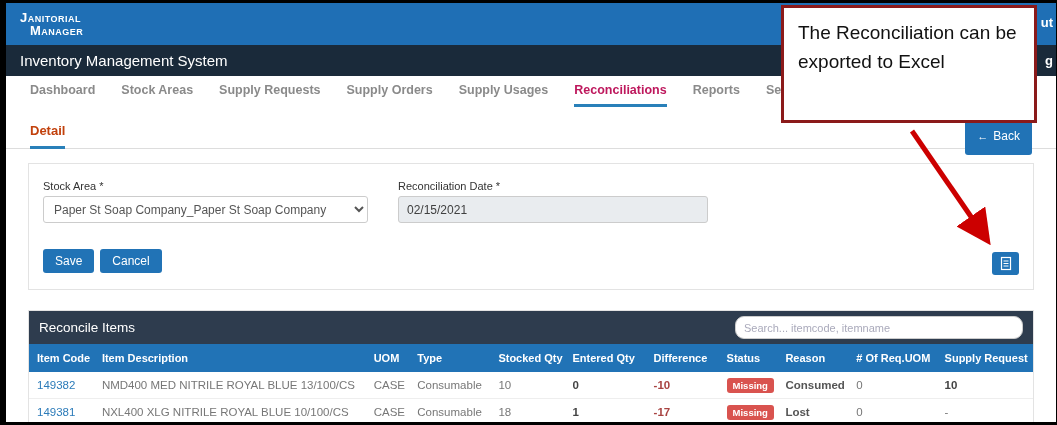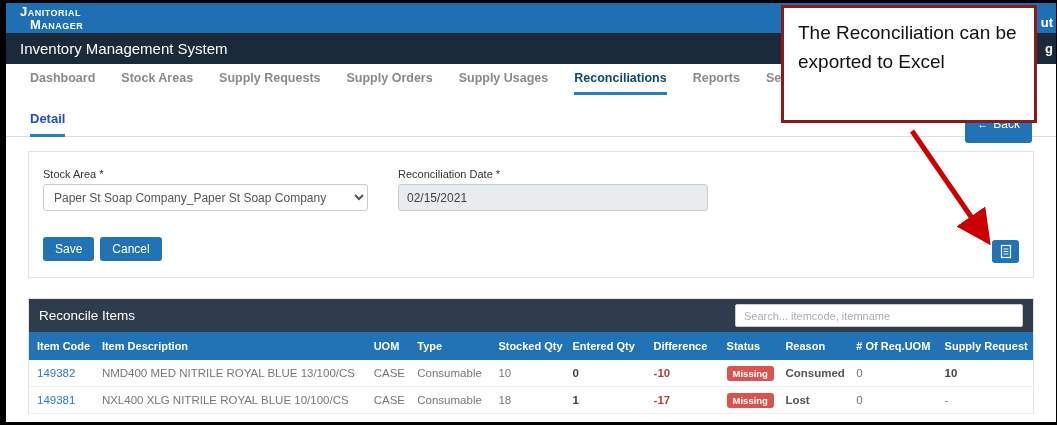--- a/index.html
+++ b/index.html
@@ -6,46 +6,46 @@
   body {
     width: 1057px; height: 425px; position: relative; overflow: hidden;
     background: #000; font-family: "Liberation Sans", sans-serif;
   }
   .frame {
     position: absolute; left: 6px; top: 3px; width: 1050px; height: 419px;
     background: #fff; overflow: hidden;
   }
   
   .topbar {
-    height: 30px; background: #1f6fb5; display: flex; align-items: center;
+    height: 42px; background: #1f6fb5; display: flex; align-items: center;
     padding-left: 14px; position: relative; color: #fff;
   }
   .brand { line-height: 1; color: #fff; cursor: pointer; }
   .brand .l1, .brand .l2 { font-variant: small-caps; font-weight: bold; font-size: 13px; letter-spacing: .5px; }
   .brand .l2 { padding-left: 10px; }
   .topbar-right {
     position: absolute; right: 3px; top: 12px; font-weight: bold; font-size: 13px; color: #fff; cursor: pointer;
   }
   
   .subbar {
     height: 31px; background: #1a2a3a; color: #fff; display: flex; align-items: center;
     padding-left: 14px; font-size: 15px; position: relative;
   }
   .subbar-right { position: absolute; right: 3px; top: 8px; font-weight: bold; font-size: 13px; }
   
   .tabs { display: flex; gap: 26px; padding: 7px 24px 0 24px; }
   .tab {
     font-size: 12.5px; font-weight: bold; color: #8a8a8a; padding-bottom: 7px;
     border-bottom: 3px solid transparent; cursor: pointer; white-space: nowrap;
   }
-  .tab.active { color: #0c4a6e; border-bottom-color: #2980b9; }
+  .tab.active { color: #be185d; border-bottom-color: #2980b9; }
   
   .detail-row { margin-top: 14px; padding: 0 24px; border-bottom: 1px solid #ddd; position: relative; }
   .detail-tab {
-    display: inline-block; color: #1d4ed8; font-weight: bold; font-size: 13px;
+    display: inline-block; color: #c2410c; font-weight: bold; font-size: 13px;
     padding-bottom: 8px; border-bottom: 3px solid #2980b9; margin-bottom: -1px; cursor: pointer;
   }
   .back-btn {
     position: absolute; right: 24px; top: -4px; background: #2173b6; color: #fff;
     border: none; border-radius: 3px; font-size: 12px; padding: 12px 12px; cursor: pointer;
     font-family: "Liberation Sans", sans-serif;
   }
   .back-btn .arr { margin-right: 5px; font-size: 11px; }
   
   .panel {
@@ -73,21 +73,21 @@
     display: flex; align-items: center; justify-content: center;
   }
   
   .table-section { margin: 20px 22px 0 22px; border: 1px solid #e3e3e3; border-bottom: none; }
   .table-titlebar {
     background: #2e3c4e; height: 33px; display: flex; align-items: center;
     justify-content: space-between; padding: 0 10px; color: #fff;
   }
   .table-titlebar .title { font-size: 13.5px; }
   .search-input {
-    width: 288px; height: 23px; border: 1px solid #ccc; border-radius: 2px;
+    width: 288px; height: 23px; border: 1px solid #ccc; border-radius: 9px;
     font-size: 11px; padding: 0 8px; color: #333; font-family: "Liberation Sans", sans-serif;
   }
   .search-input::placeholder { color: #aab; }
   table { width: 100%; border-collapse: collapse; table-layout: fixed; }
   thead th {
     background: #2173b6; color: #fff; font-size: 11px; text-align: left;
     padding: 8px 8px; font-weight: bold; white-space: nowrap; cursor: pointer;
   }
   tbody td {
     font-size: 11.5px; color: #777; padding: 7px 8px; border-bottom: 1px solid #eee;

